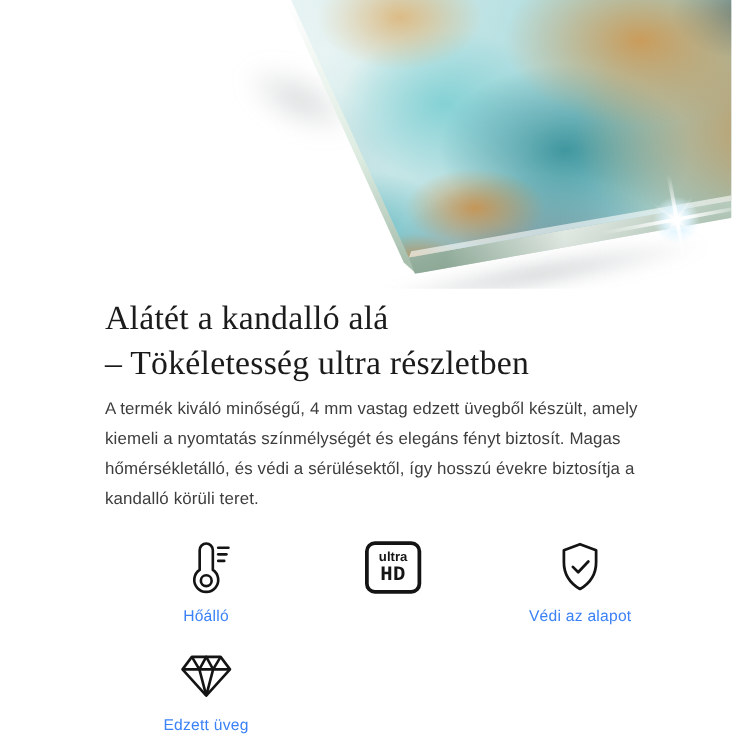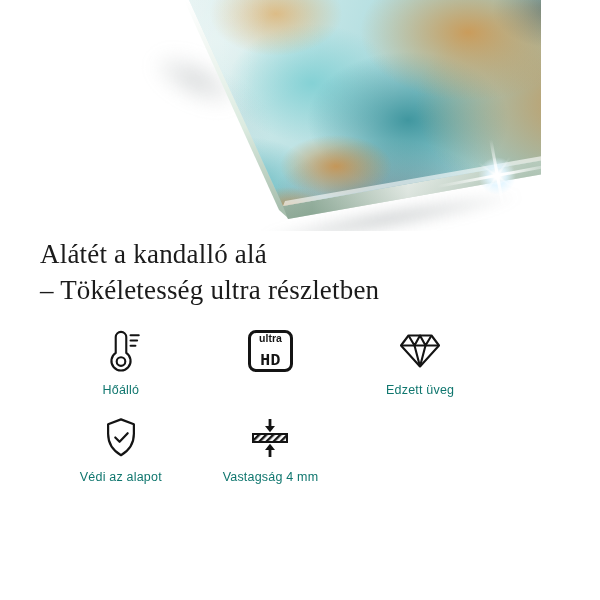--- a/index.html
+++ b/index.html
@@ -1,17 +1,17 @@
 <!DOCTYPE html>
 <html><head>
 <meta charset="utf-8">
 <style>
   html,body{margin:0;padding:0;background:#fff;}
   .page{position:relative;width:541px;height:600px;background:#ffffff;overflow:hidden;
-        font-family:"Liberation Sans",sans-serif;}
+        font-family:"Liberation Sans",sans-serif;padding-left:44px;}
 
   
   .hero{position:relative;width:600px;height:231px;background:#ffffff;overflow:hidden;}
   .hero *{position:absolute;}
 
   .shadow-bottom{left:262px;top:194px;width:352px;height:36px;transform:rotate(-10deg);
     background:radial-gradient(55% 50% at 35% 45%, rgba(105,115,118,.30), rgba(105,115,118,0) 72%);
     filter:blur(6px);}
   .shadow-left{left:118px;top:48px;width:140px;height:64px;transform:rotate(25deg);
     background:radial-gradient(50% 50% at 55% 45%, rgba(140,148,150,.32), rgba(140,148,150,0) 70%);
@@ -68,25 +68,25 @@
   
   .content{padding:0 40px;}
   h1.title{margin:5px 0 0;font-family:"Liberation Serif",serif;font-weight:400;
     font-size:27px;line-height:36px;color:#1b1b1b;letter-spacing:.2px;}
   p.desc{margin:7px 0 0;font-size:13.5px;line-height:24px;color:#3d3d3d;letter-spacing:.1px;}
 
   
   .features{display:grid;grid-template-columns:1fr 1fr 1fr;gap:18px 8px;margin:20px 10px 0;}
   .feature{display:flex;flex-direction:column;align-items:center;}
   .icon-wrap{height:46px;display:flex;align-items:center;justify-content:center;}
-  .feature-label{margin-top:9px;font-size:12.5px;color:#0f766e;text-align:center;letter-spacing:.2px;}
+  .feature-label{margin-top:9px;font-size:12.5px;color:#3b82f6;text-align:center;letter-spacing:.2px;}
   .icon-wrap svg{display:block;}
 
   .uhd-box{box-sizing:border-box;width:45px;height:42px;border:3px solid #141414;border-radius:8px;
-    display:flex;flex-direction:column;align-items:center;justify-content:space-between;color:#141414;}
+    display:flex;flex-direction:column;align-items:center;justify-content:center;color:#141414;}
   .uhd-top{font-size:10.5px;line-height:11px;font-weight:700;}
   .uhd-bottom{font-size:16.5px;line-height:16px;font-weight:800;letter-spacing:.3px;font-family:Liberation Mono, monospace;}
 </style>
 </head>
 <body>
 
 <div class="page">
 
   <div class="hero">
     <div class="shadow-bottom"></div>
@@ -100,20 +100,21 @@
       <div class="glow"></div>
       <div class="ray-h"></div>
       <div class="ray-v"></div>
       <div class="ray-d1"></div>
       <div class="ray-d2"></div>
     </div>
   </div>
 
   <div class="content">
     <h1 class="title"><span>Alátét a kandalló alá</span><br><span>– Tökéletesség ultra részletben</span></h1>
+    <p class="desc">A termék kiváló minőségű, 4 mm vastag edzett üvegből készült, amely kiemeli a nyomtatás színmélységét és elegáns fényt biztosít. Magas hőmérsékletálló, és védi a sérülésektől, így hosszú évekre biztosítja a kandalló körüli teret.</p>
 
     <div class="features">
 
       <div class="feature">
         <div class="icon-wrap">
           <svg width="44" height="46" viewBox="0 0 44 48" fill="none" stroke="#141414" stroke-width="2.2" stroke-linecap="round">
             <path d="M16.5 9.5 A5.5 5.5 0 0 1 27.5 9.5 L27.5 26 A10 10 0 1 1 16.5 26 Z"></path>
             <circle cx="22" cy="35" r="4.5"></circle>
             <path d="M32 7.5 H40.5"></path>
             <path d="M32 13 H38.8"></path>
@@ -127,54 +128,37 @@
         <div class="icon-wrap">
           <div class="uhd-box">
             <span class="uhd-top">ultra</span>
             <span class="uhd-bottom">HD</span>
           </div>
         </div>
       </div>
 
       <div class="feature">
         <div class="icon-wrap">
+          <svg width="42" height="46" viewBox="0 0 44 48" fill="none" stroke="#141414" stroke-width="2.3" stroke-linecap="round" stroke-linejoin="round">
+            <path d="M22 4.5 L35.5 9.5 V19.5 C35.5 30 29.5 37.6 22 42 C14.5 37.6 8.5 30 8.5 19.5 V9.5 Z"></path>
+            <path d="M16 23.5 L20.5 28 L29 19"></path>
+          </svg>
+        </div>
+        <div class="feature-label">Védi az alapot</div>
+      </div>
+
+      <div class="feature">
+        <div class="icon-wrap">
           <svg width="48" height="40" viewBox="0 0 48 40" fill="none" stroke="#141414" stroke-width="2.1" stroke-linejoin="round">
             <path d="M12.5 4.5 L35.5 4.5 L43 14.5 L24 35.5 L5 14.5 Z"></path>
             <path d="M5 14.5 H43"></path>
             <path d="M12.5 4.5 L18.5 14.5 L24 4.5 L29.5 14.5 L35.5 4.5"></path>
             <path d="M18.5 14.5 L24 35.5 M29.5 14.5 L24 35.5"></path>
           </svg>
         </div>
         <div class="feature-label">Edzett üveg</div>
       </div>
 
-      <div class="feature">
-        <div class="icon-wrap">
-          <svg width="42" height="46" viewBox="0 0 44 48" fill="none" stroke="#141414" stroke-width="2.3" stroke-linecap="round" stroke-linejoin="round">
-            <path d="M22 4.5 L35.5 9.5 V19.5 C35.5 30 29.5 37.6 22 42 C14.5 37.6 8.5 30 8.5 19.5 V9.5 Z"></path>
-            <path d="M16 23.5 L20.5 28 L29 19"></path>
-          </svg>
-        </div>
-        <div class="feature-label">Védi az alapot</div>
-      </div>
 
-
-      <div class="feature">
-        <div class="icon-wrap">
-          <svg width="44" height="44" viewBox="0 0 44 44">
-            <defs>
-              <pattern id="h4" width="5" height="5" patternUnits="userSpaceOnUse" patternTransform="rotate(45)">
-                <rect width="2.4" height="5" fill="#141414"></rect>
-              </pattern>
-            </defs>
-            <rect x="5" y="18" width="34" height="8" fill="url(#h4)" stroke="#141414" stroke-width="2"></rect>
-            <line x1="22" y1="3" x2="22" y2="10.5" stroke="#141414" stroke-width="2.8"></line>
-            <path d="M17 10 L27 10 L22 16.2 Z" fill="#141414"></path>
-            <line x1="22" y1="41" x2="22" y2="33.5" stroke="#141414" stroke-width="2.8"></line>
-            <path d="M17 34 L27 34 L22 27.8 Z" fill="#141414"></path>
-          </svg>
-        </div>
-        <div class="feature-label">Vastagság 4 mm</div>
-      </div>
 
     </div>
   </div>
 </div>
 
 </body></html>

